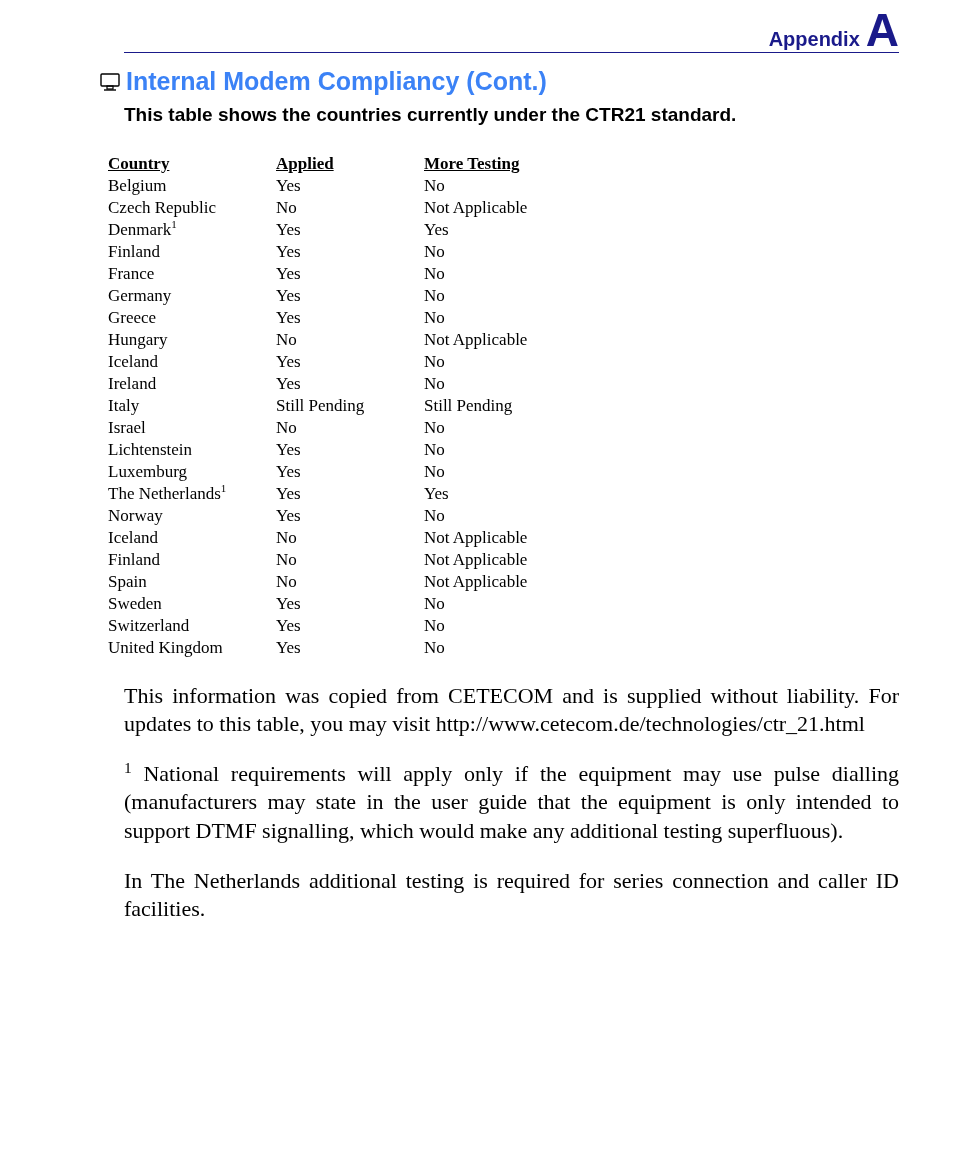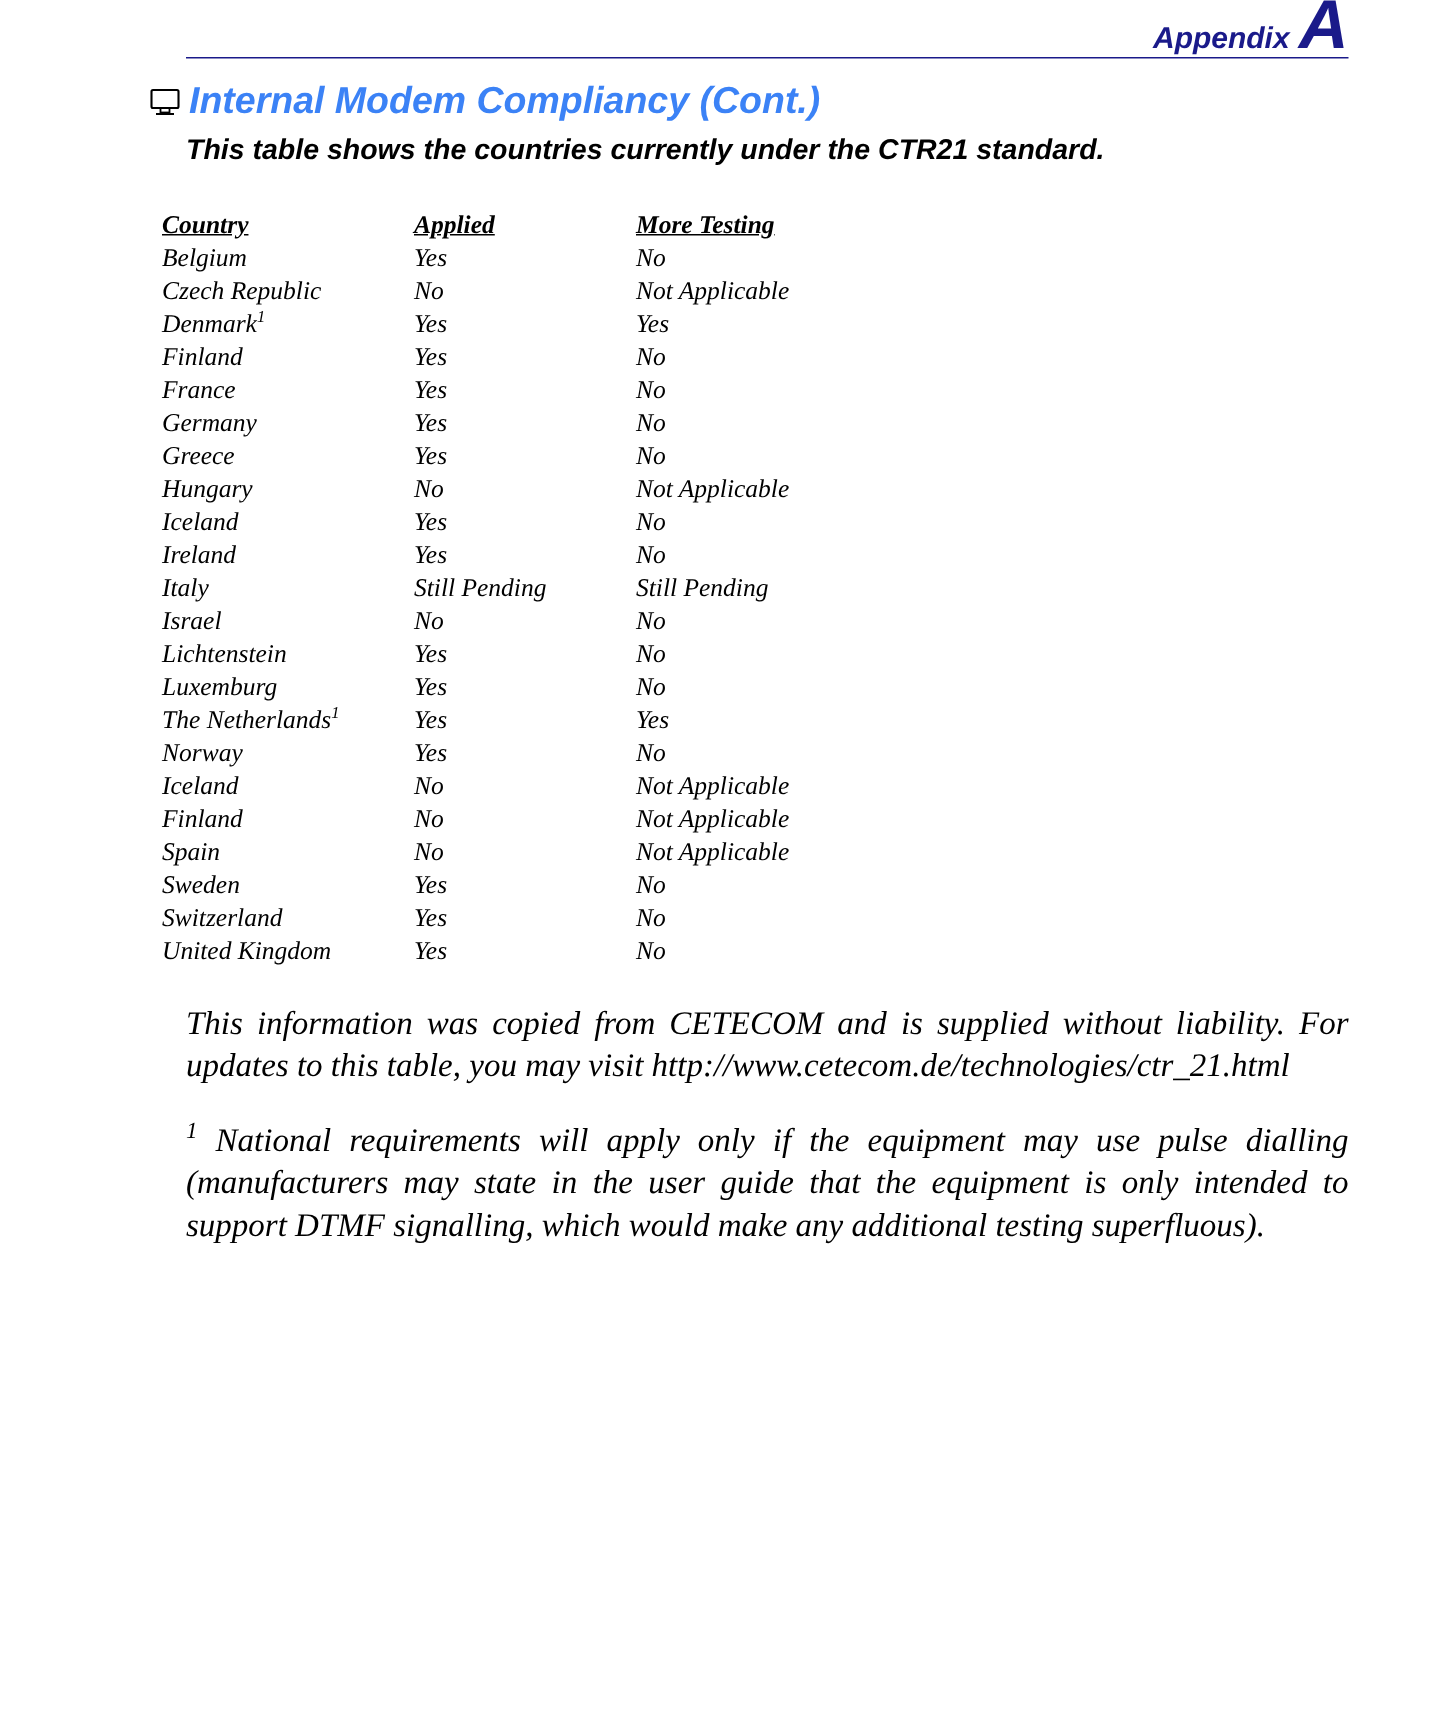--- a/index.html
+++ b/index.html
@@ -5,23 +5,22 @@
   body {
     margin: 0;
     padding: 0;
     background: #fff;
     width: 954px;
     height: 1155px;
     font-family: "Times New Roman", Times, serif;
     color: #000;
   }
   .page {
-    padding: 38px 55px 0 100px;
+    padding: 52px 55px 0 100px;
     box-sizing: border-box;
-    font-style: italic;
   }
   .header-rule {
     border-top: 1.5px solid #1a1a8a;
     margin-left: 24px;
     margin-bottom: 0;
     position: relative;
     height: 0;
   }
   .appendix-line {
     position: absolute;
@@ -241,13 +240,14 @@
         <tr>
           <td class="col-country">United Kingdom</td>
           <td class="col-applied">Yes</td>
           <td>No</td>
         </tr>
       </tbody>
   </table>
 
   <p class="body">This information was copied from CETECOM and is supplied without liability. For updates to this table, you may visit http://www.cetecom.de/technologies/ctr_21.html</p>
   <p class="body"><span class="footnote-mark">1</span><span> National requirements will apply only if the equipment may use pulse dialling (manufacturers may state in the user guide that the equipment is only intended to support DTMF signalling, which would make any additional testing superfluous).</span></p>
+  <p class="body">In The Netherlands additional testing is required for series connection and caller ID facilities.</p>
 </div>
 
 </body></html>

